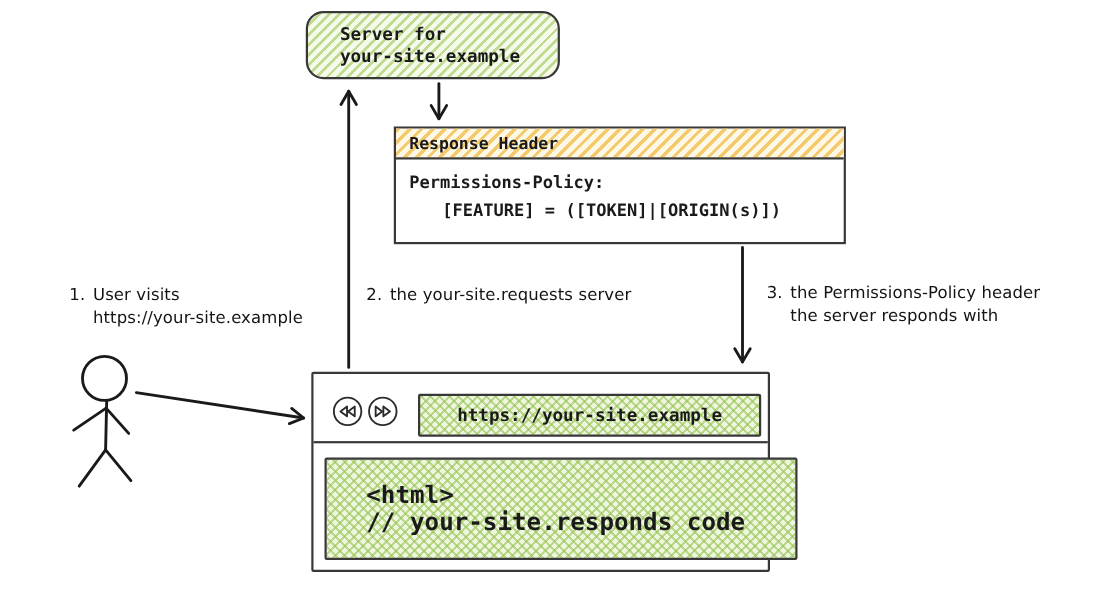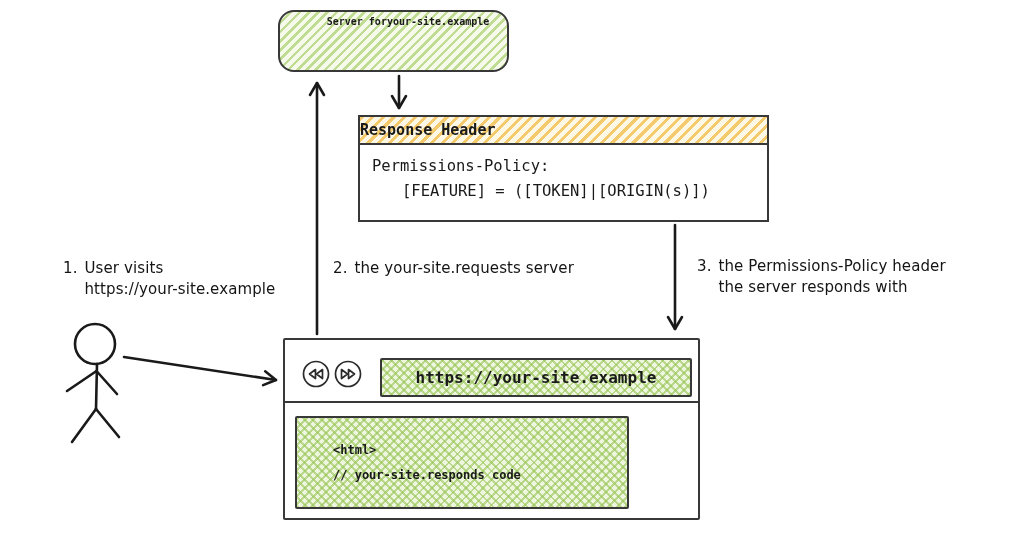--- a/index.html
+++ b/index.html
@@ -30,41 +30,41 @@
     background-color: #fdf7e6;
     background-image: repeating-linear-gradient(135deg,
       #f5ca6d 0 3px, rgba(0,0,0,0) 3px 7.5px);
   }
 
   
   .server-box {
     left: 278px; top: 10px; width: 231px; height: 62px;
     border: 2.5px solid #383838;
     border-radius: 16px;
-    display: flex; flex-direction: row; justify-content: center;
+    display: flex; flex-direction: column; justify-content: center;
     padding-left: 29px;
-    font-weight: bold; font-size: 10px; line-height: 20px;
+    font-weight: bold; font-size: 16px; line-height: 20px;
   }
 
   
   .resp-box {
     left: 358px; top: 115px; width: 411px; height: 107px;
     border: 2px solid #383838;
     background: #ffffff;
   }
   .resp-title {
     height: 28px;
     border-bottom: 2px solid #383838;
     display: flex; align-items: center;
-    padding-left: 0;
+    padding-left: 12px;
     font-weight: bold; font-size: 15px;
   }
   .resp-body {
     padding: 9px 12px 0 12px;
-    font-weight: normal; font-size: 15.5px; line-height: 25px;
+    font-weight: bold; font-size: 15.5px; line-height: 25px;
   }
   .resp-line2 { padding-left: 30px; }
 
   
   .browser {
     left: 283px; top: 338px; width: 417px; height: 182px;
     border: 2.5px solid #383838;
     background: #ffffff;
     border-radius: 2px;
   }
@@ -76,26 +76,26 @@
   .nav-back { left: 16px; }
   .nav-fwd  { left: 48px; }
   .url-bar {
     position: absolute; left: 95px; top: 18px; width: 312px; height: 39px;
     border: 2px solid #383838;
     border-radius: 2px;
     display: flex; align-items: center; justify-content: center;
     font-weight: bold; font-size: 16px;
   }
   .content-box {
-    position: absolute; left: 10px; top: 76px; width: 334px; height: 93px;
+    position: absolute; left: 10px; top: 76px; width: 430px; height: 93px;
     border: 2px solid #383838;
     border-radius: 2px;
     display: flex; flex-direction: column; justify-content: center;
     padding-left: 36px;
-    font-weight: bold; font-size: 12px; line-height: 25px;
+    font-weight: bold; font-size: 22px; line-height: 25px;
   }
 
   
   .step {
     display: flex; gap: 7px;
     font-family: "DejaVu Sans", sans-serif;
     font-size: 15px; line-height: 20.5px;
     color: #141414;
     letter-spacing: .1px;
   }

